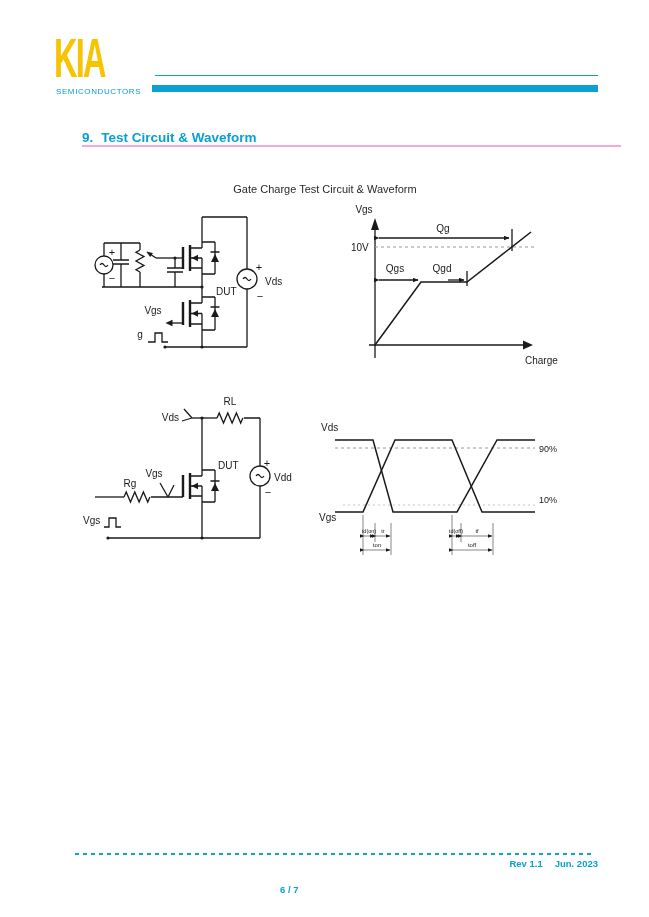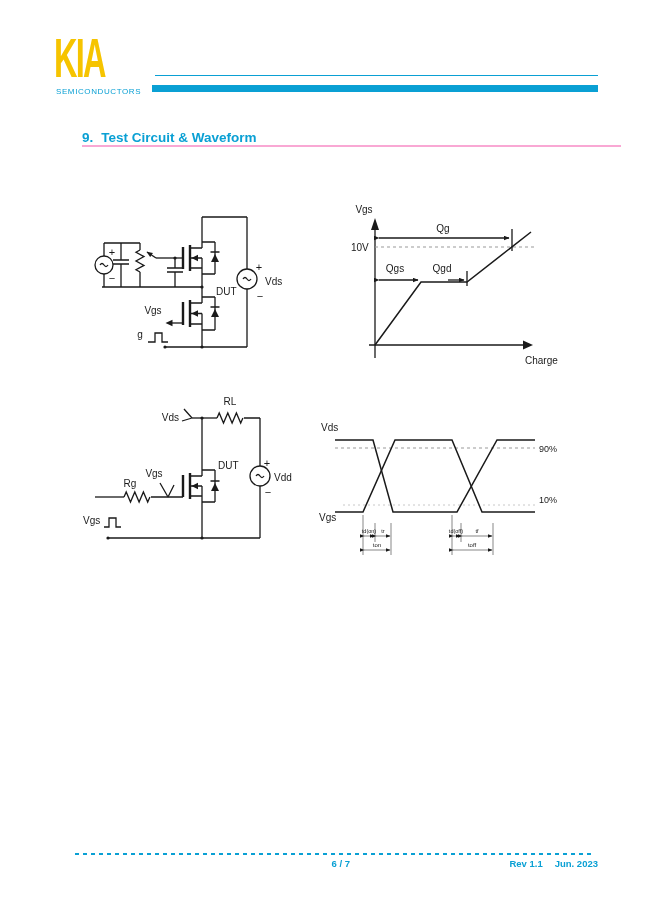--- a/index.html
+++ b/index.html
@@ -36,39 +36,40 @@
   .w{stroke:#1a1a1a;stroke-width:1.3;fill:none;}
   .bar{stroke:#1a1a1a;stroke-width:2.4;fill:none;}
   .trace{stroke:#1a1a1a;stroke-width:1.5;fill:none;}
   .dash{stroke:#999;stroke-width:1;fill:none;stroke-dasharray:3 3;}
   .dash-light{stroke:#c8c8c8;stroke-width:1;fill:none;stroke-dasharray:2 3;}
   .thin{stroke:#555;stroke-width:.7;fill:none;}
   .fillk{fill:#1a1a1a;stroke:none;}
   
   .footer-dash{position:absolute;left:75px;top:853px;width:520px;height:2px;
        background:repeating-linear-gradient(90deg,#0aa0d4 0 4px,transparent 4px 8px);}
-  .footer-page{position:absolute;left:280px;top:858px;width:70px;text-align:right;
+  .footer-page{position:absolute;left:280px;top:884px;width:70px;text-align:left;
        font-size:9.5px;font-weight:bold;color:#0aa0d4;}
   .footer-rev{position:absolute;right:51px;top:858px;font-size:9.5px;font-weight:bold;color:#0aa0d4;}
   .footer-rev span{margin-left:12px;}
 </style>
 </head>
 <body>
 
 <div class="page">
 
   <div class="logo">KIA</div>
   <div class="logo-sub">SEMICONDUCTORS</div>
   <div class="rule-thin"></div>
   <div class="rule-thick"></div>
 
   <div class="section-head">
     <span class="num">9.</span><span>Test Circuit &amp; Waveform</span>
   </div>
 
+  <div class="fig-title" id="fig1-title">Gate Charge Test Circuit &amp; Waveform</div>
 
   <svg id="gc-circuit" width="235" height="165" viewBox="0 0 235 165">
     <defs>
       <marker id="ah1" markerWidth="7" markerHeight="6" refX="5.5" refY="2.5" orient="auto" markerUnits="userSpaceOnUse">
         <path d="M0,0 L6,2.5 L0,5 z" fill="#1a1a1a"></path>
       </marker>
     </defs>
 
     <g>
       <path class="w" d="M114,19 H159 M159,19 V71 M159,91 V149 M77,149 H159 M14,89 H114 M16,45 H52"></path>

